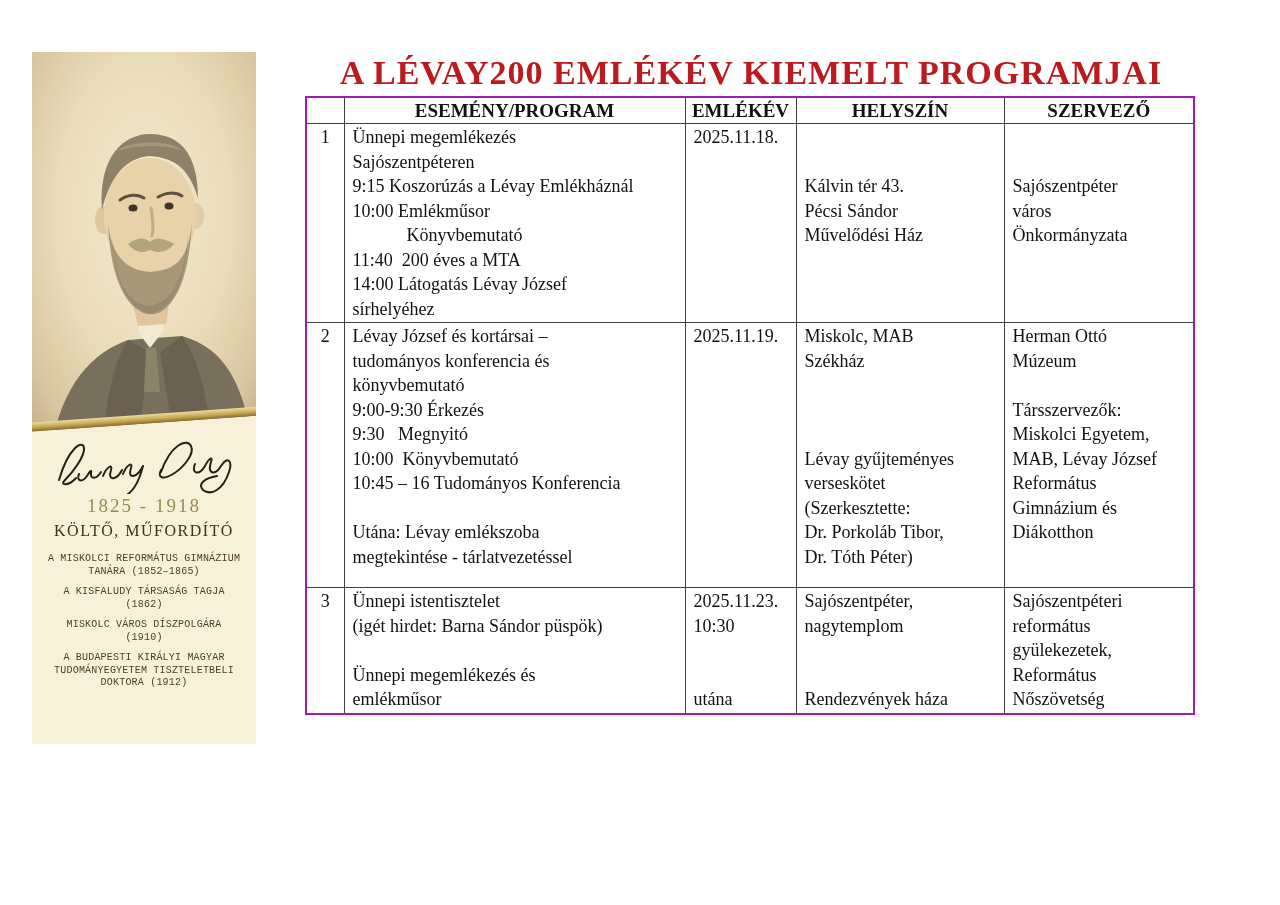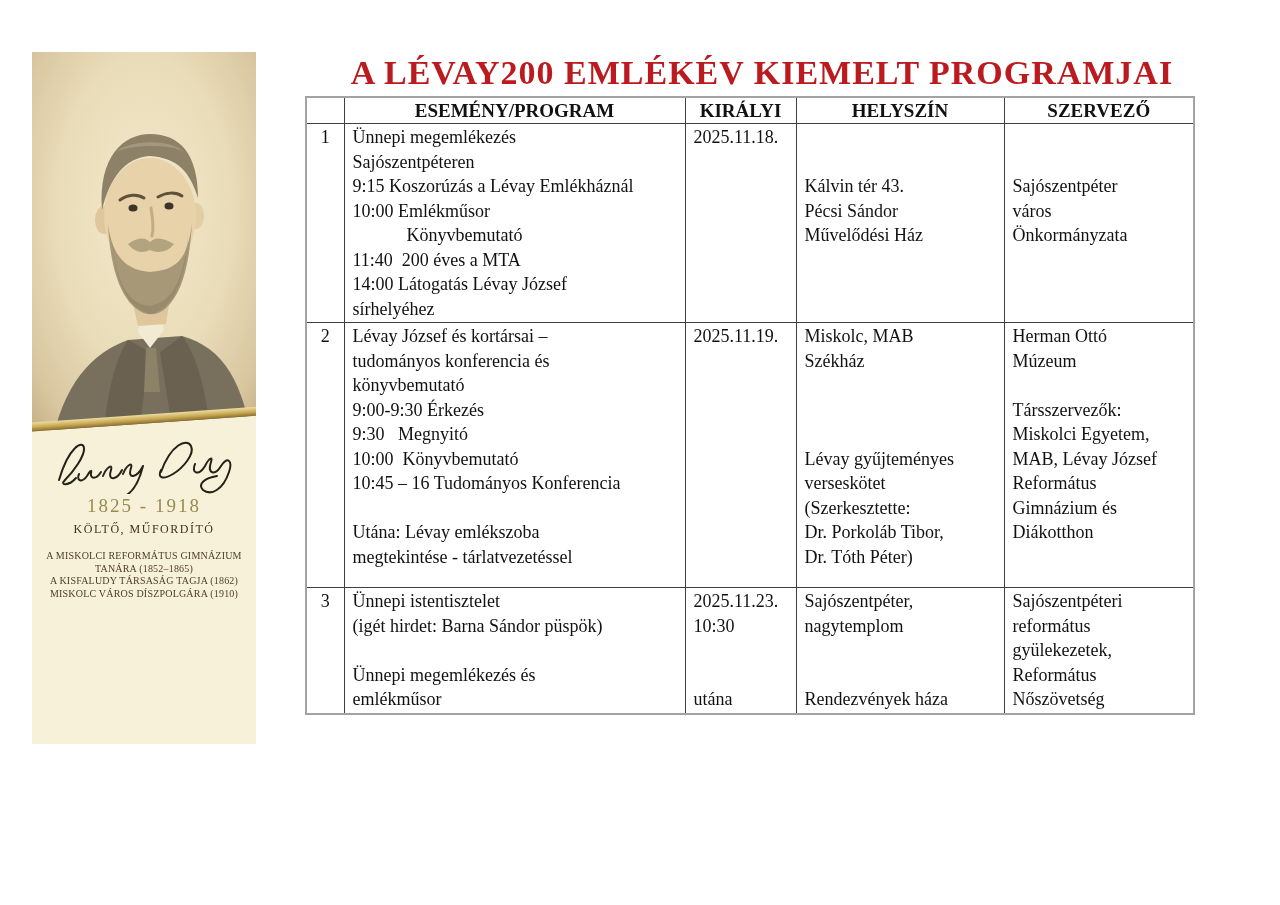--- a/index.html
+++ b/index.html
@@ -22,39 +22,39 @@
   .card::before {
     content:""; position:absolute; top:-9px; left:0; right:0; height:9px;
     background:linear-gradient(to bottom,#eedd9f 0%, #c9a955 55%, #8a6f2e 100%);
   }
   .info { position:absolute; top:384px; left:0; width:224px; text-align:center; z-index:3; }
   .sig { display:block; margin:0 auto; }
   .years {
     margin-top:1px; font-size:19px; letter-spacing:2px; color:#9a8a50;
   }
   .profession {
-    margin-top:5px; font-size:12px; letter-spacing:1.5px; color:#42301b;
+    margin-top:5px; font-size:16px; letter-spacing:1.5px; color:#42301b;
   }
   .titles {
     margin:13px auto 0; width:212px; font-size:10px; line-height:12.5px;
     letter-spacing:0.2px; color:#4e3d28;
   }
-  .titles div { margin:0; }
+  .titles div { margin:8px;font-family:Liberation Mono, monospace; }
 
   
   .main-title {
-    position:absolute; left:318px; top:54px; width:888px; text-align:center;
+    position:absolute; left:307px; top:54px; width:888px; text-align:center;
     font-size:34px; font-weight:bold; letter-spacing:1px; color:#bb1b1e;
     font-family:"Liberation Serif", serif; white-space:nowrap;
   }
 
   
   .table-wrap { position:absolute; left:305px; top:96px; }
   table { border-collapse:collapse; table-layout:fixed; width:888px;
-          border:2px solid #a3a3a3; }
+          border:2px solid #a21caf; }
   th, td {
     border:1px solid #3f3f3f; vertical-align:top; padding:1px 8px;
     font-size:18px; line-height:24.5px; color:#111111; overflow:hidden;
   }
   th { font-weight:bold; text-align:center; font-size:19px; line-height:23px; padding:1px 2px; }
   tr.hdr { height:25px; }
   tr.r1 { height:197px; }
   tr.r2 { height:265px; }
   tr.r3 { height:119px; }
   td.num { text-align:center; padding:1px 2px; }
@@ -120,40 +120,41 @@
           <path d="M112,36 C122,8 138,2 142,10 C146,18 134,32 124,38 C114,44 108,42 112,34"></path>
           <path d="M146,28 C142,38 150,40 156,30 C160,22 164,20 162,26 C158,38 166,40 172,30 C178,20 184,24 180,36 C174,54 162,60 154,54 C148,48 156,42 168,40"></path>
         </g>
       </svg>
       <div class="years">1825 - 1918</div>
       <div class="profession">KÖLTŐ, MŰFORDÍTÓ</div>
       <div class="titles">
         <div>A MISKOLCI REFORMÁTUS GIMNÁZIUM TANÁRA (1852–1865)</div>
         <div>A KISFALUDY TÁRSASÁG TAGJA (1862)</div>
         <div>MISKOLC VÁROS DÍSZPOLGÁRA (1910)</div>
+        <div>A BUDAPESTI KIRÁLYI MAGYAR TUDOMÁNYEGYETEM TISZTELETBELI DOKTORA (1912)</div>
       </div>
     </div>
   </div>
 
   <div class="main-title">A LÉVAY200 EMLÉKÉV KIEMELT PROGRAMJAI</div>
 
   <div class="table-wrap">
     <table>
       <colgroup>
         <col style="width:38px">
           <col style="width:341px">
           <col style="width:111px">
         <col style="width:208px">
           <col style="width:190px">
       </colgroup>
       <thead>
         <tr class="hdr">
           <th></th>
           <th>ESEMÉNY/PROGRAM</th>
-          <th>KIRÁLYI</th>
+          <th>EMLÉKÉV</th>
           <th>HELYSZÍN</th>
           <th>SZERVEZŐ</th>
         </tr>
       </thead>
       <tbody>
         <tr class="r1">
           <td class="num">1</td>
           <td><span>Ünnepi megemlékezés<br>Sajószentpéteren<br>9:15 Koszorúzás a Lévay Emlékháznál<br>10:00 Emlékműsor<br>&nbsp;&nbsp;&nbsp;&nbsp;&nbsp;&nbsp;&nbsp;&nbsp;&nbsp;&nbsp;&nbsp;&nbsp;Könyvbemutató<br>11:40&nbsp; 200 éves a MTA<br>14:00 Látogatás Lévay József<br>sírhelyéhez</span></td>
           <td><span>2025.11.18.</span></td>
           <td><span>&nbsp;<br>&nbsp;<br>Kálvin tér 43.<br>Pécsi Sándor<br>Művelődési Ház</span></td>

